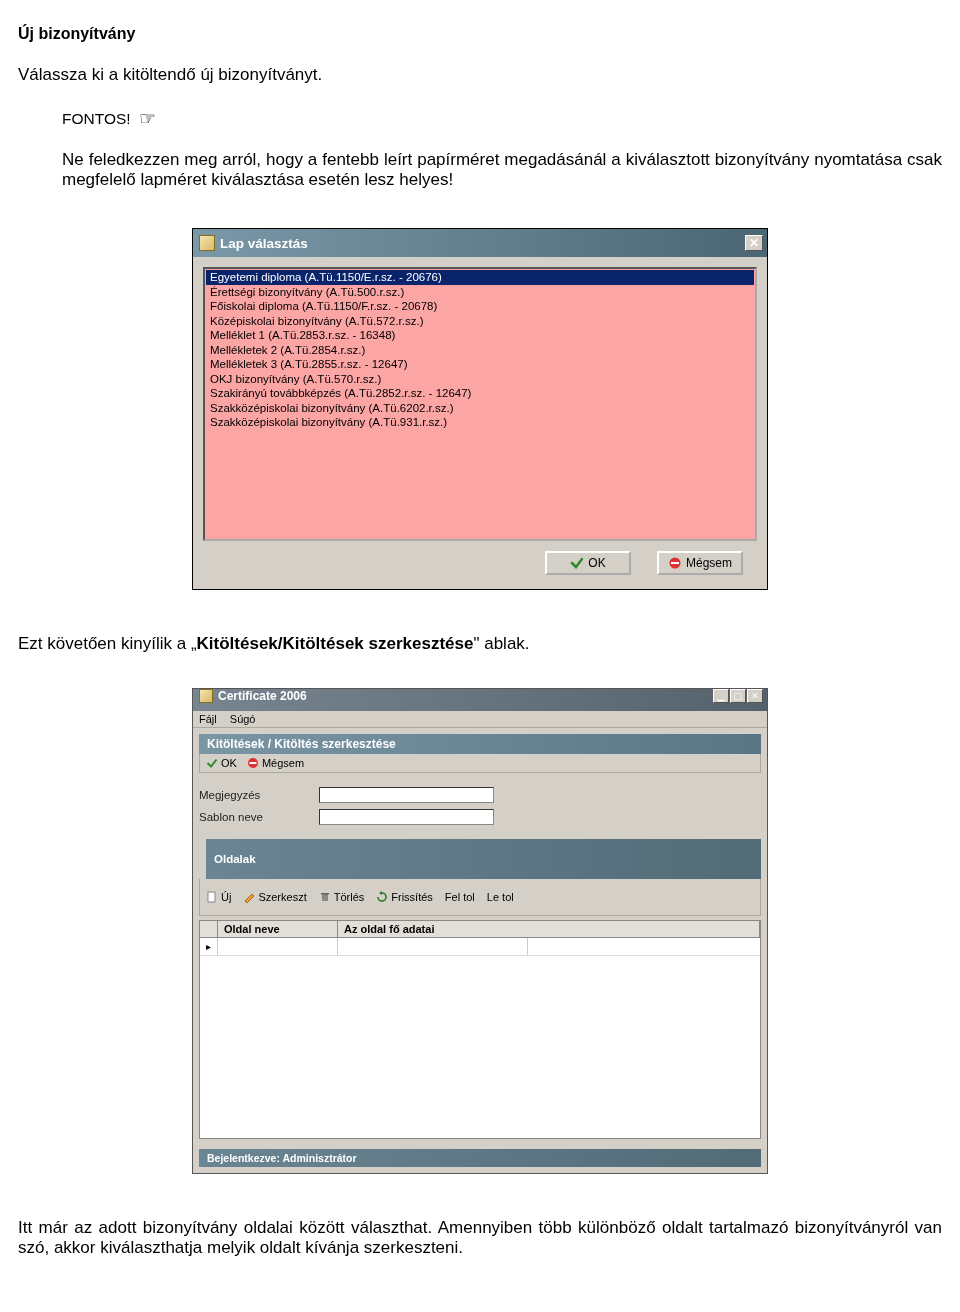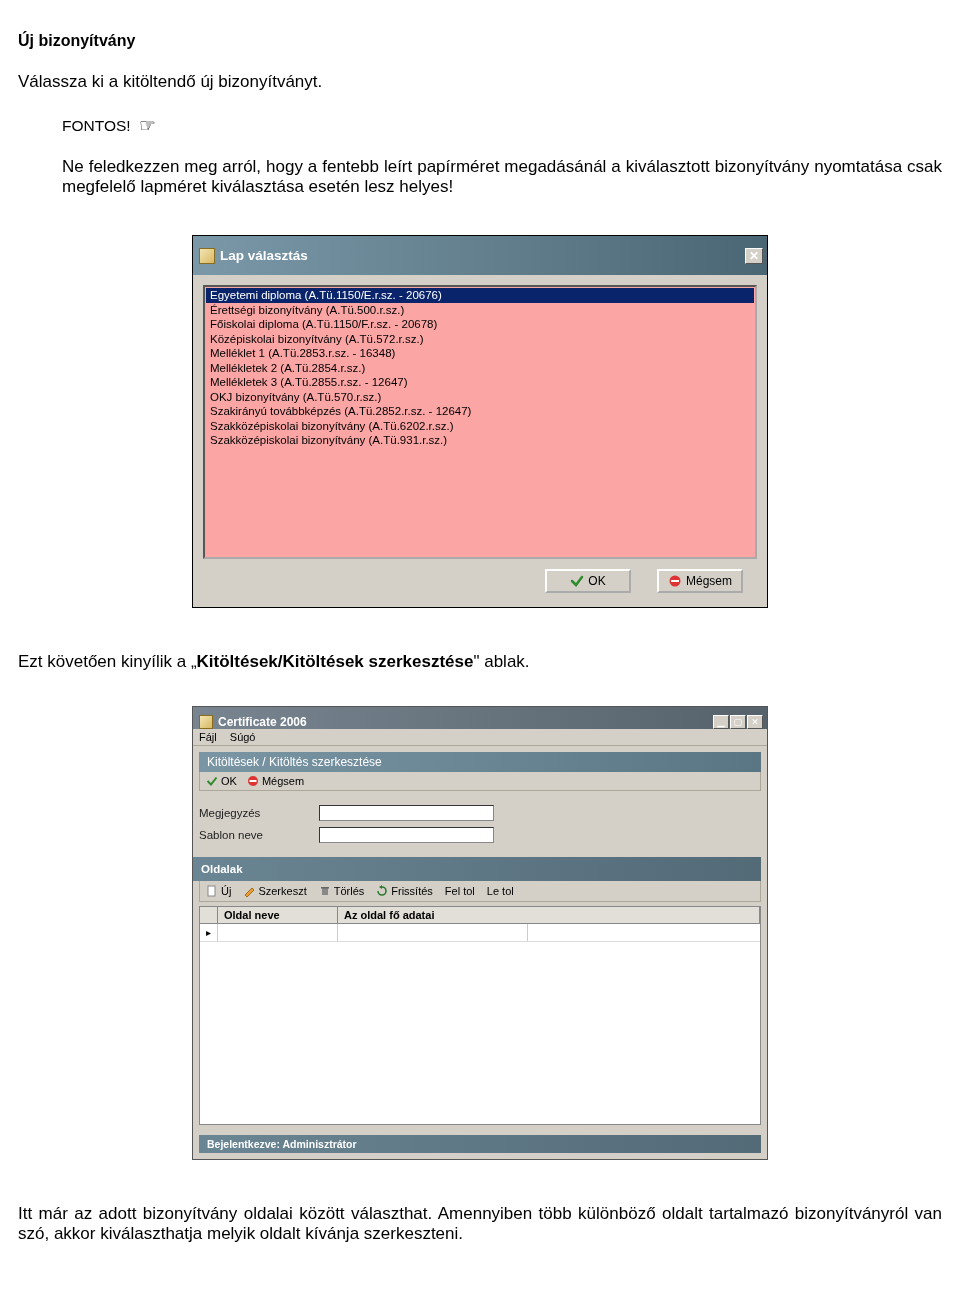--- a/index.html
+++ b/index.html
@@ -8,21 +8,21 @@
     padding: 8px 18px 30px 18px;
     background: #fff;
     font-family: Verdana, Geneva, sans-serif;
     font-size: 15px;
     color: #000;
     width: 960px;
   }
   .doc-heading {
     font-weight: bold;
     font-size: 16px;
-    margin: 24px 0 22px 0;
+    margin: 17px 0 22px 0;
   }
   .doc-para {
     font-size: 17px;
     margin: 0 0 22px 0;
   }
   .indent { margin-left: 44px; }
   .important {
     font-weight: normal;
     font-size: 15.5px;
     margin: 0 0 20px 0;
@@ -32,21 +32,21 @@
 
   
   .dialog1 {
     margin: 38px auto 44px auto;
     width: 576px;
     border: 1px solid #000;
     background: #d4d0c8;
     font-family: Tahoma, Arial, sans-serif;
   }
   .d1-title {
-    height: 39px;
+    height: 28px;
     font-size: 13.5px;
     color: #fff;
     display: flex;
     align-items: center;
     padding: 0 4px 0 6px;
     background: linear-gradient(90deg, #7a98a8 0%, #5f7b8a 60%, #4a6573 100%);
   }
   .d1-title-icon {
     width: 16px; height: 16px;
     margin-right: 5px;
@@ -110,21 +110,21 @@
     width: 576px;
     border: 1px solid #555;
     background: #d4d0c8;
     font-family: Tahoma, Arial, sans-serif;
     font-size: 11.5px;
   }
   .d2-title {
     height: 22px;
     background: linear-gradient(90deg, #788590, #56626b);
     color: #fff;
-    display: flex; align-items: flex-end;
+    display: flex; align-items: flex-start;
     padding: 0 4px 0 6px;
   }
   .d2-title-icon {
     width: 14px; height:14px; margin-right:5px;
     background: linear-gradient(135deg,#f3e6b2,#d9b864);
     border: 1px solid #8a6c1e;
   }
   .d2-title-text { font-weight: bold; flex:1; font-size: 12px; }
   .d2-winbtns { display:flex; gap:1px; }
   .d2-winbtn {
@@ -132,21 +132,21 @@
     border:1px solid #fff; border-right-color:#555; border-bottom-color:#555;
     font-size:9px; display:flex;align-items:center;justify-content:center;
   }
   .d2-menu {
     background:#d4d0c8; font-size:11px; padding:2px 6px;
     border-bottom:1px solid #aca899;
   }
   .d2-menu span { margin-right: 10px; }
   .d2-panel-title {
     background: linear-gradient(90deg, #7a96a5, #5a7583);
-    color:#fff; font-weight:normal; font-size:12px;
+    color:#fff; font-weight:bold; font-size:12px;
     padding: 3px 8px;
     margin: 6px 6px 0 6px;
   }
   .d2-toolbar {
     margin: 0 6px;
     background:#d4d0c8;
     border:1px solid #aca899; border-top:none;
     padding: 3px 6px;
     display:flex; gap:10px; align-items:center;
     font-size:11px;
@@ -157,26 +157,26 @@
   }
   .d2-row { display:flex; align-items:center; margin-bottom:6px; }
   .d2-label { width: 120px; color:#222; }
   .d2-input {
     background:#fff; border:1px inset #888;
     height: 16px; width: 175px;
   }
   .d2-section-title {
     background: linear-gradient(90deg,#6a8593,#536a77);
     color:#fff; font-weight:bold; font-size:11.5px;
-    padding:6px 8px; margin:4px 6px 0 0;
+    padding:14px 8px; margin:4px 6px 0 13px;
   }
   .d2-subtoolbar{
     margin:0 6px; background:#d4d0c8;
     border:1px solid #aca899; border-top:none;
-    padding:4px 6px;
+    padding:12px 6px;
     display:flex; gap:12px; font-size:11px; align-items:center;
   }
   .tb-item{display:inline-flex;align-items:center;gap:3px;color:#000;}
   .ico{width:12px;height:12px;display:inline-block;}
   .d2-grid{
     margin:4px 6px 10px 6px;
     background:#bef264;
     border:1px solid #888;
   }
   .d2-grid-head{

